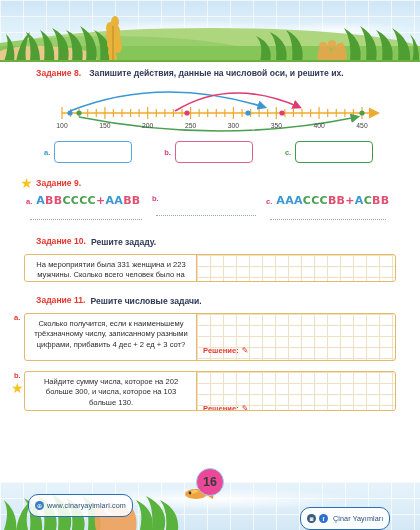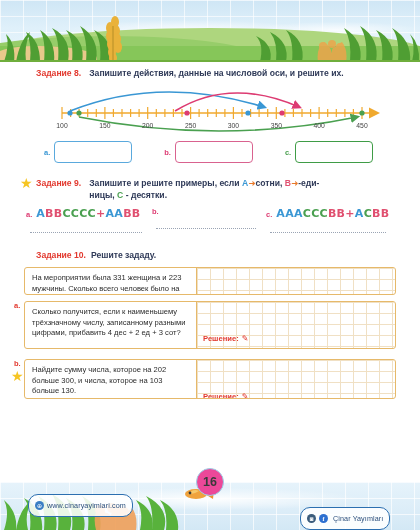--- a/index.html
+++ b/index.html
@@ -8,20 +8,21 @@
     width: 420px; height: 530px;
     overflow: hidden;
     background: #ffffff;
     font-family: "Liberation Sans", "DejaVu Sans", sans-serif;
   }
   #page {
     position: relative;
     width: 420px; height: 530px;
     background: #ffffff;
     overflow: hidden;
+    text-align: center;
   }
 
   
   .top-band {
     position: absolute; top: 0; left: 0;
     width: 420px; height: 62px;
     overflow: hidden;
   }
   .sky {
     position: absolute; inset: 0;
@@ -372,24 +373,20 @@
       </div>
       <div class="boxitem" style="margin-left:32px">
         <span class="boxlabel" style="color:#4aa050">c.</span>
         <span class="abox" style="border:1.6px solid #3f9c46"></span>
       </div>
     </div>
 
     <div class="task-head" style="position:relative;margin-top:10px">
       <span class="star">★</span>
       <span class="task-no">Задание 9.</span>
-      <span class="task-txt">
-        <span>Запишите и решите примеры, если </span><span class="ltrA">A</span><span class="arrow-s">➜</span><span>сотни, </span><span class="ltrB">B</span><span class="arrow-s">➜</span><span>-еди-</span><br>
-        <span>ницы, </span><span class="ltrC">C</span><span> - десятки.</span>
-      </span>
     </div>
 
     <div class="exprow">
       <div class="exp" style="width:128px">
         <div class="expline">
           <span class="explabel" style="color:#dd3b72">a.</span>
           <span class="expr"><span class="A">A</span><span class="B">BB</span><span class="C">CCCC</span><span class="plus">+</span><span class="A">AA</span><span class="B">BB</span></span>
         </div>
         <div class="dotline" style="width:112px;margin-left:4px"></div>
       </div>
@@ -416,20 +413,24 @@
     <div class="card" style="margin-top:6px;height:28px">
       <div class="card-q">На мероприятии была 331 женщина и 223 мужчины. Сколько всего человек было на мероприятии?</div>
       <div class="card-a">
         <div class="card-a-label">
           <span>Решение:</span>
           <span class="pencil">✎</span>
         </div>
       </div>
     </div>
 
+    <div class="task-head" style="position:relative;margin-top:13px">
+      <span class="task-no">Задание 11.</span>
+      <span class="task-txt" style="margin-left:5px">Решите числовые задачи.</span>
+    </div>
 
     <div class="row-with-label" style="margin-top:6px">
       <span class="sub-label">a.</span>
       <div class="card" style="height:48px">
         <div class="card-q">Сколько получится, если к наименьшему трёхзначному числу, записанному разными цифрами, прибавить 4 дес + 2 ед + 3 сот?</div>
         <div class="card-a">
           <div class="card-a-label">
             <span>Решение:</span>
             <span class="pencil">✎</span>
           </div>

